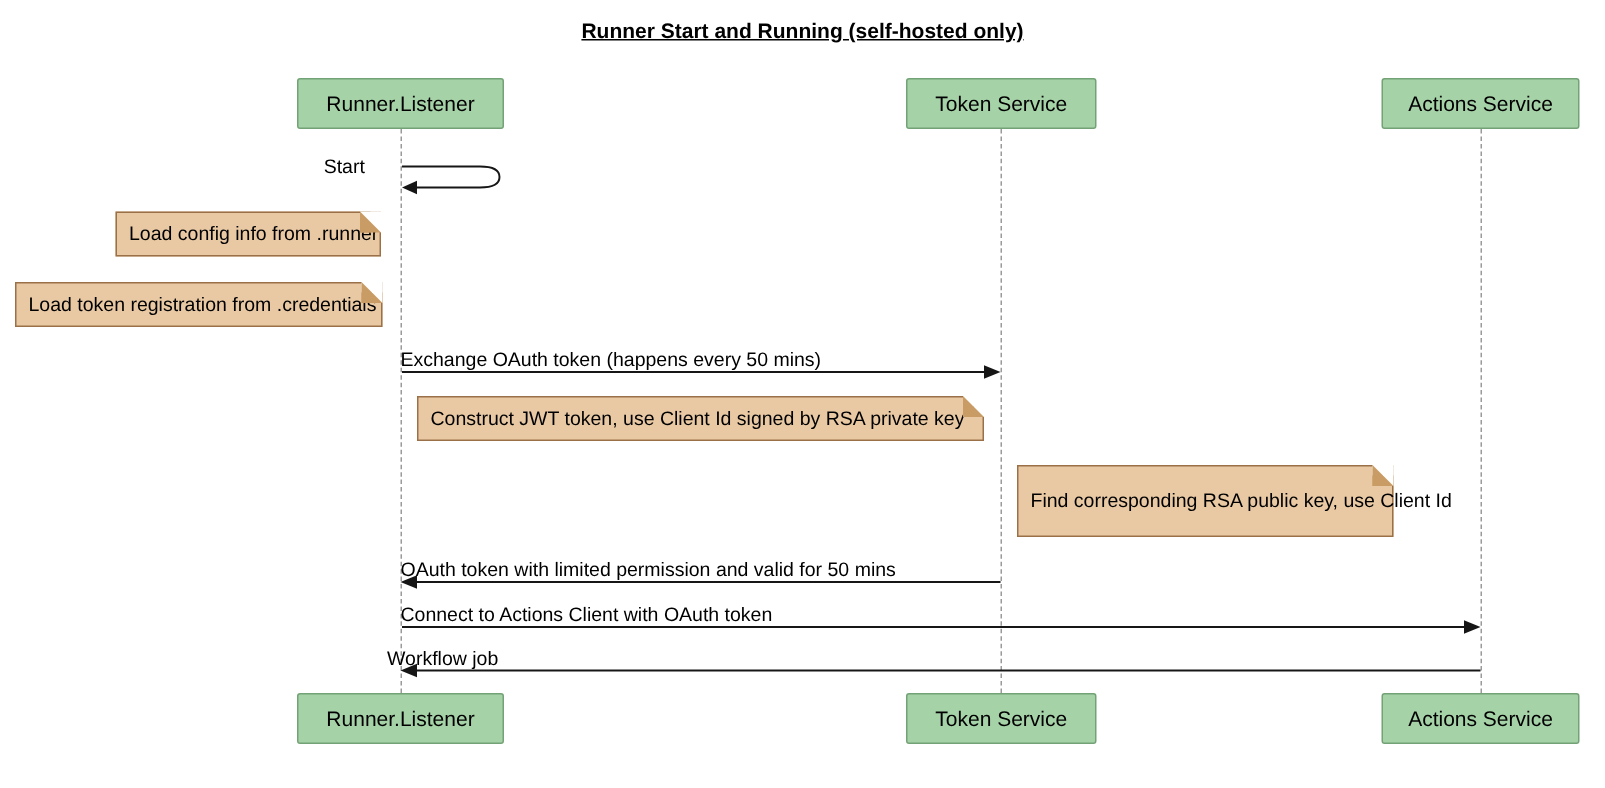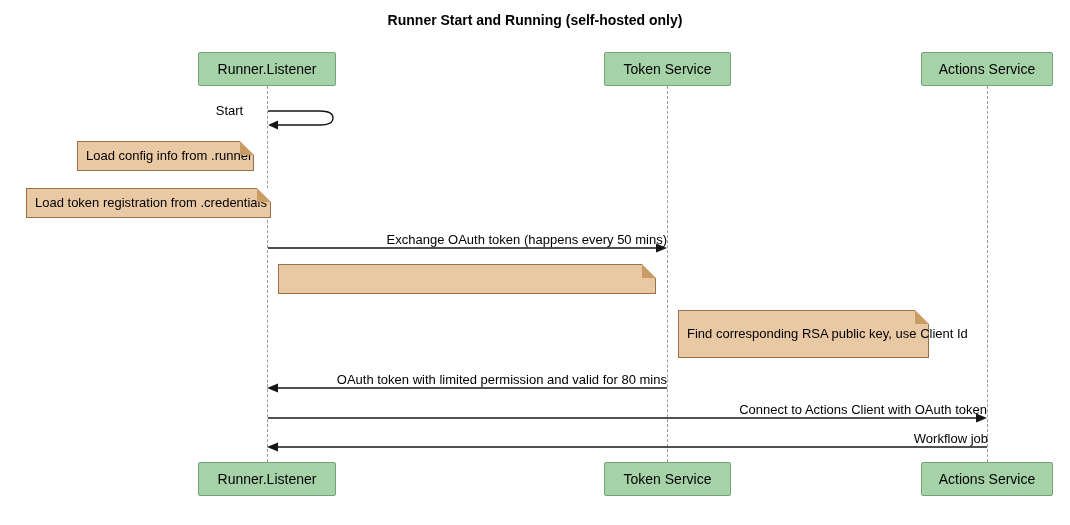--- a/index.html
+++ b/index.html
@@ -6,38 +6,38 @@
   .canvas{
     position:relative;
     width:1070px;height:525px;
     background:var(--background,#fff);
     font-family:"Liberation Sans","DejaVu Sans",sans-serif;
     color:var(--text,#000);
     overflow:hidden;
   }
   .title{
     position:absolute;top:12px;left:0;width:1070px;
-    text-align:center;font-size:14px;font-weight:bold;
+    text-align:center;font-size:14px;font-weight:bold;text-decoration:underline;
   }
   .lifeline{
     position:absolute;top:86px;height:376px;width:0;
     border-left:1px dashed var(--lifeline,#9a9a9a);
   }
   .participant{
     position:absolute;height:34px;
     background:var(--participant-fill,#a6d2a8);
     border:1px solid var(--participant-border,#73a276);
     border-radius:2px;
     display:flex;align-items:center;justify-content:center;
     font-size:14px;box-sizing:border-box;
   }
   .msg-label{
     position:absolute;font-size:13px;line-height:15px;white-space:nowrap;
   }
-  .center{text-align:right;}
+  .center{text-align:left;}
   .right{text-align:center;}
   .note{
     position:absolute;
     background:var(--note-fill,#e9c9a4);
     border:1px solid var(--note-border,#9a7048);
     box-sizing:border-box;
     font-size:13px;line-height:20px;
     display:flex;flex-direction:column;justify-content:center;
     padding:2px 9px 2px 8px;
     white-space:nowrap;
@@ -83,33 +83,34 @@
 
     <line class="aline" x1="268" y1="418" x2="979" y2="418"></line>
     <polygon class="ahead" points="987,418 976,413.5 976,422.5"></polygon>
 
     <line class="aline" x1="275" y1="447" x2="987" y2="447"></line>
     <polygon class="ahead" points="267,447 278,442.5 278,451.5"></polygon>
   </svg>
 
   <div class="msg-label right" style="left:200px;top:103px;width:59px">Start</div>
   <div class="msg-label center" style="left:267px;top:232px;width:400px">Exchange OAuth token (happens every 50 mins)</div>
-  <div class="msg-label center" style="left:267px;top:372px;width:400px">OAuth token with limited permission and valid for 80 mins</div>
+  <div class="msg-label center" style="left:267px;top:372px;width:400px">OAuth token with limited permission and valid for 50 mins</div>
   <div class="msg-label center" style="left:267px;top:402px;width:720px">Connect to Actions Client with OAuth token</div>
-  <div class="msg-label center" style="left:268px;top:431px;width:720px">Workflow job</div>
+  <div class="msg-label center" style="left:258px;top:431px;width:720px">Workflow job</div>
 
   <div class="note" style="left:77px;top:141px;width:177px;height:30px">
     <span class="fold"></span>
     <div>Load config info from .runner</div>
   </div>
-  <div class="note" style="left:26px;top:188px;width:245px;height:30px">
+  <div class="note" style="left:10px;top:188px;width:245px;height:30px">
     <span class="fold"></span>
     <div>Load token registration from .credentials</div>
   </div>
   <div class="note" style="left:278px;top:264px;width:378px;height:30px">
     <span class="fold"></span>
+    <div>Construct JWT token, use Client Id signed by RSA private key</div>
   </div>
   <div class="note" style="left:678px;top:310px;width:251px;height:48px">
     <span class="fold"></span>
     <div>Find corresponding RSA public key, use Client Id</div>
   </div>
 
 </div>
 
 </body></html>

